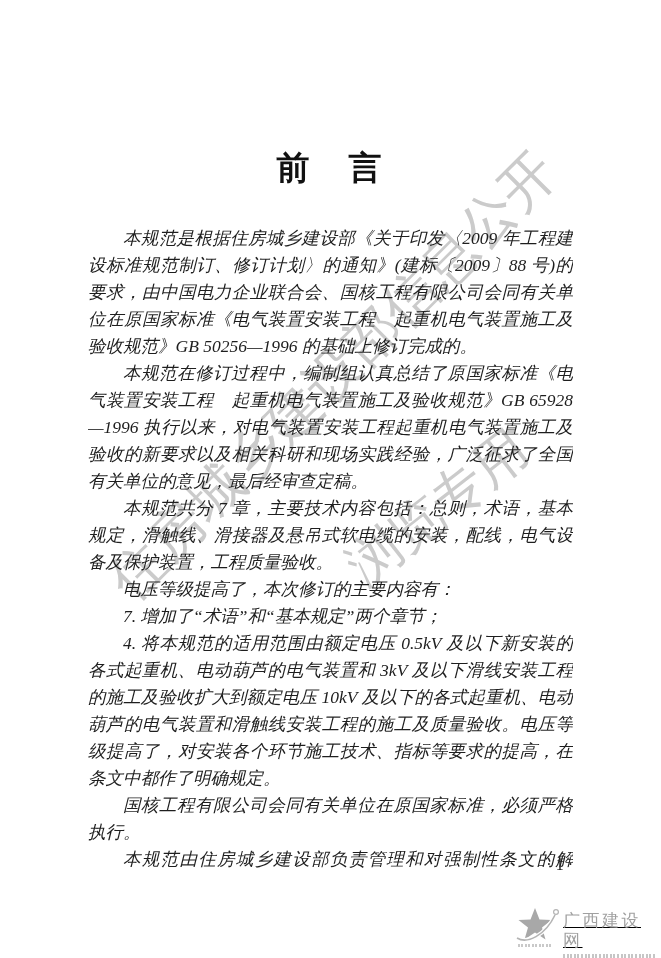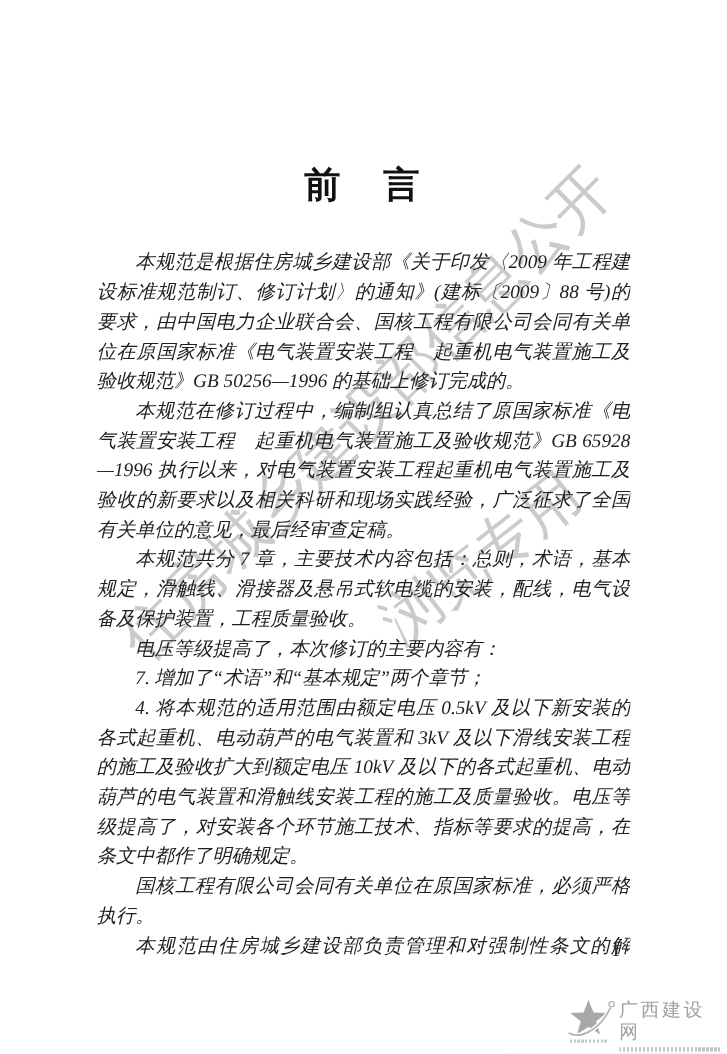--- a/index.html
+++ b/index.html
@@ -71,21 +71,22 @@
     color:#222222;
     background:transparent;
   }
   
   .logo {
     position:absolute;
     z-index:1;
     left:515px; top:902px;
     width:145px; height:52px;
     display:flex;
-    align-items:center;
+    align-items:flex-start;
+    text-decoration:underline;
   }
   .logo-star { position:relative; width:46px; height:50px; flex:0 0 auto; }
   .logo-star svg { display:block; }
   .logo-star-tag {
     position:absolute; left:3px; top:42px;
     width:34px; height:3px;
     background:repeating-linear-gradient(90deg,#c9c9c9 0 2px,transparent 2px 3.5px);
   }
   .logo-col { margin-left:2px; padding-top:9px; }
   .logo-name {

